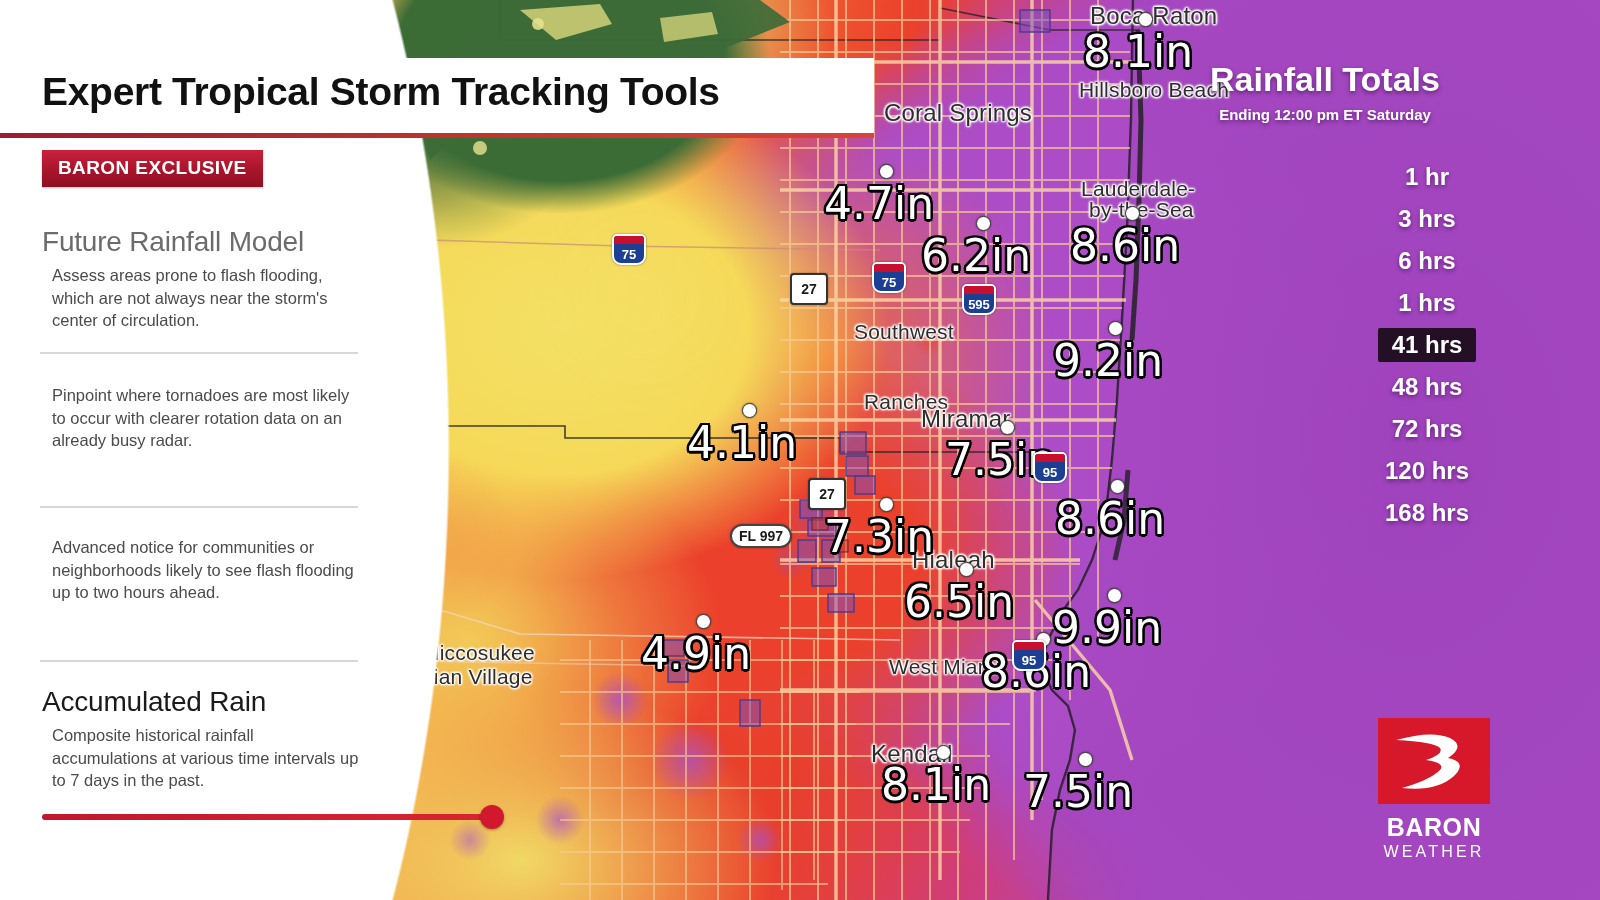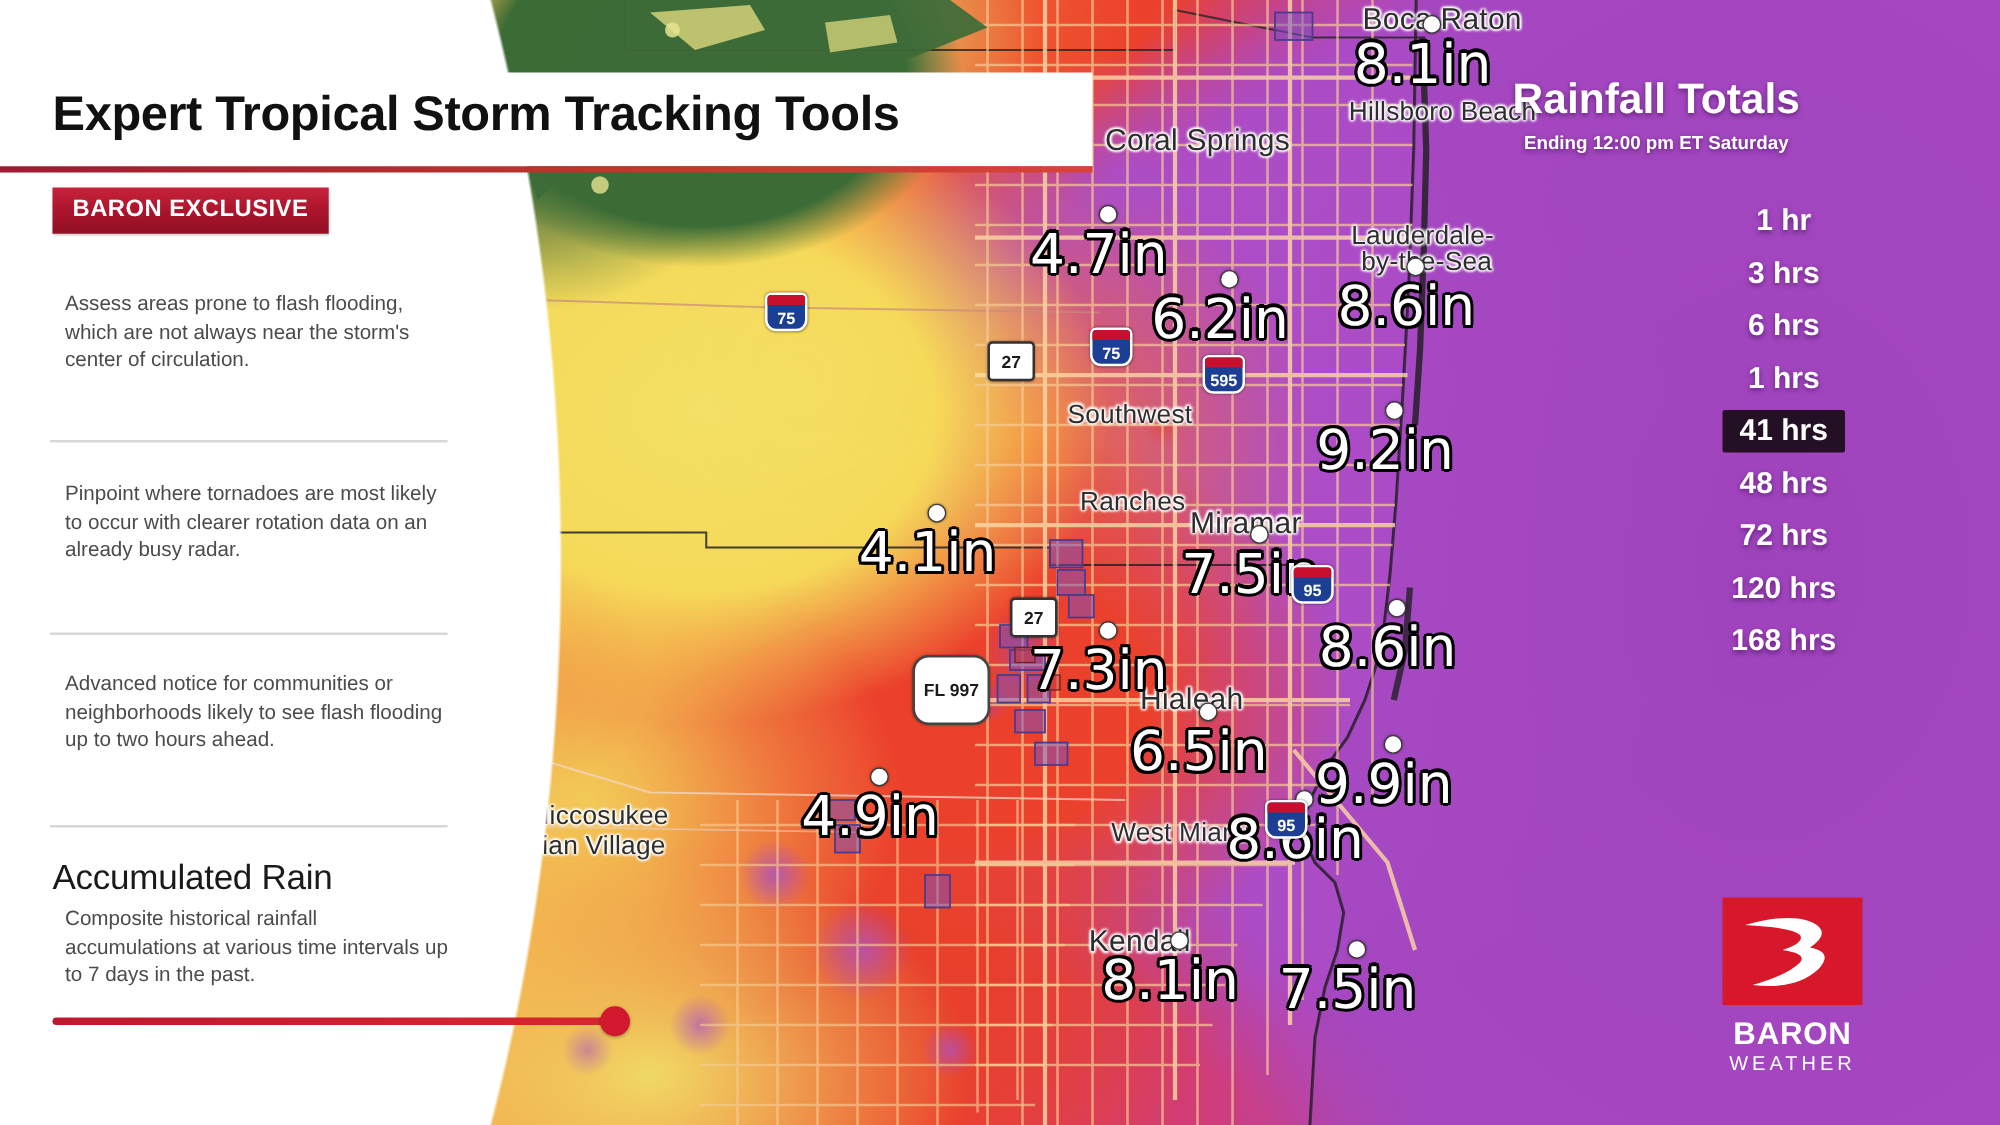--- a/index.html
+++ b/index.html
@@ -70,21 +70,21 @@
   .shield{position:absolute;}
   .shield.i{width:30px;height:27px;background:#1c3f94;border-radius:5px 5px 9px 9px;
             border:2px solid #fff;box-shadow:0 0 2px rgba(0,0,0,.5);}
   .shield.i::before{content:"";position:absolute;left:0;right:0;top:0;height:8px;background:#c8102e;border-radius:3px 3px 0 0;}
   .shield.i .num{position:absolute;left:0;right:0;bottom:1px;text-align:center;color:#fff;
             font-size:13px;font-weight:bold;font-family:"Liberation Sans",sans-serif;}
   .shield.us{width:34px;height:28px;background:#fff;border:2px solid #333;border-radius:4px;
              box-shadow:0 0 2px rgba(0,0,0,.4);}
   .shield.us .num{position:absolute;inset:0;display:flex;align-items:center;justify-content:center;
              color:#1b1b1b;font-size:14px;font-weight:bold;}
-  .shield.fl{padding:18px 7px;background:#fff;border:2px solid #444;border-radius:13px;
+  .shield.fl{padding:2px 7px;background:#fff;border:2px solid #444;border-radius:13px;
              color:#1b1b1b;font-size:14px;font-weight:bold;box-shadow:0 0 2px rgba(0,0,0,.4);}
 
   
   #leftpanel{position:absolute;left:0;top:0;width:460px;height:900px;
              background:#fff;
              -webkit-mask-image:radial-gradient(ellipse 640px 1100px at -190px 450px,#000 0 99.6%,rgba(0,0,0,0) 100%);
              mask-image:radial-gradient(ellipse 640px 1100px at -190px 450px,#000 0 99.6%,rgba(0,0,0,0) 100%);}
   #titlebox{position:absolute;left:0;top:58px;width:874px;height:75px;background:#fff;}
   #titletext{position:absolute;left:42px;top:70px;width:840px;font-size:39px;font-weight:bold;
              color:#111;letter-spacing:-.3px;font-family:Liberation Sans, sans-serif;}
@@ -272,21 +272,21 @@
     </svg>
 
     <div id="places">
         <div class="place big" style="left: 1090px; top: 2px;">Boca Raton</div>
         <div class="place" style="left: 1079px; top: 78px;">Hillsboro Beach</div>
         <div class="place big" style="left: 884px; top: 99px;">Coral Springs</div>
         <div class="place" style="left: 1081px; top: 177px;">Lauderdale-</div>
         <div class="place" style="left: 1089px; top: 198px;">by-the-Sea</div>
         <div class="place" style="left: 854px; top: 320px;">Southwest</div>
         <div class="place" style="left: 864px; top: 342px; margin-top: 48px;">Ranches</div>
-        <div class="place big" style="left: 952px; top: 405px;">Miramar</div>
+        <div class="place big" style="left: 921px; top: 405px;">Miramar</div>
         <div class="place big" style="left: 912px; top: 546px;">Hialeah</div>
         <div class="place" style="left: 889px; top: 655px;">West Miami</div>
         <div class="place big" style="left: 871px; top: 740px;">Kendall</div>
         <div class="place" style="left: 422px; top: 641px;">Miccosukee</div>
         <div class="place" style="left: 404px; top: 665px;">Indian Village</div>
       </div>
 
     <div id="obs">
         <div class="obs" style="left: 1138px; top: 12px;">
           <span class="dot"></span>
@@ -378,20 +378,21 @@
 
   <div id="leftpanel"></div>
 
   <div id="titlebox"></div>
   <div id="titletext">Expert Tropical Storm Tracking Tools</div>
   <div id="titlerule"></div>
 
   <div id="exclusive">BARON EXCLUSIVE</div>
 
   <div class="sect" style="top:226px;">
+    <h2>Future Rainfall Model</h2>
     <p>Assess areas prone to flash flooding, which are not always near the storm's center of circulation.</p>
   </div>
   <div class="divider" style="top:352px;"></div>
 
   <div class="sect" style="top:378px;">
     <p>Pinpoint where tornadoes are most likely to occur with clearer rotation data on an already busy radar.</p>
   </div>
   <div class="divider" style="top:506px;"></div>
 
   <div class="sect" style="top:530px;">

